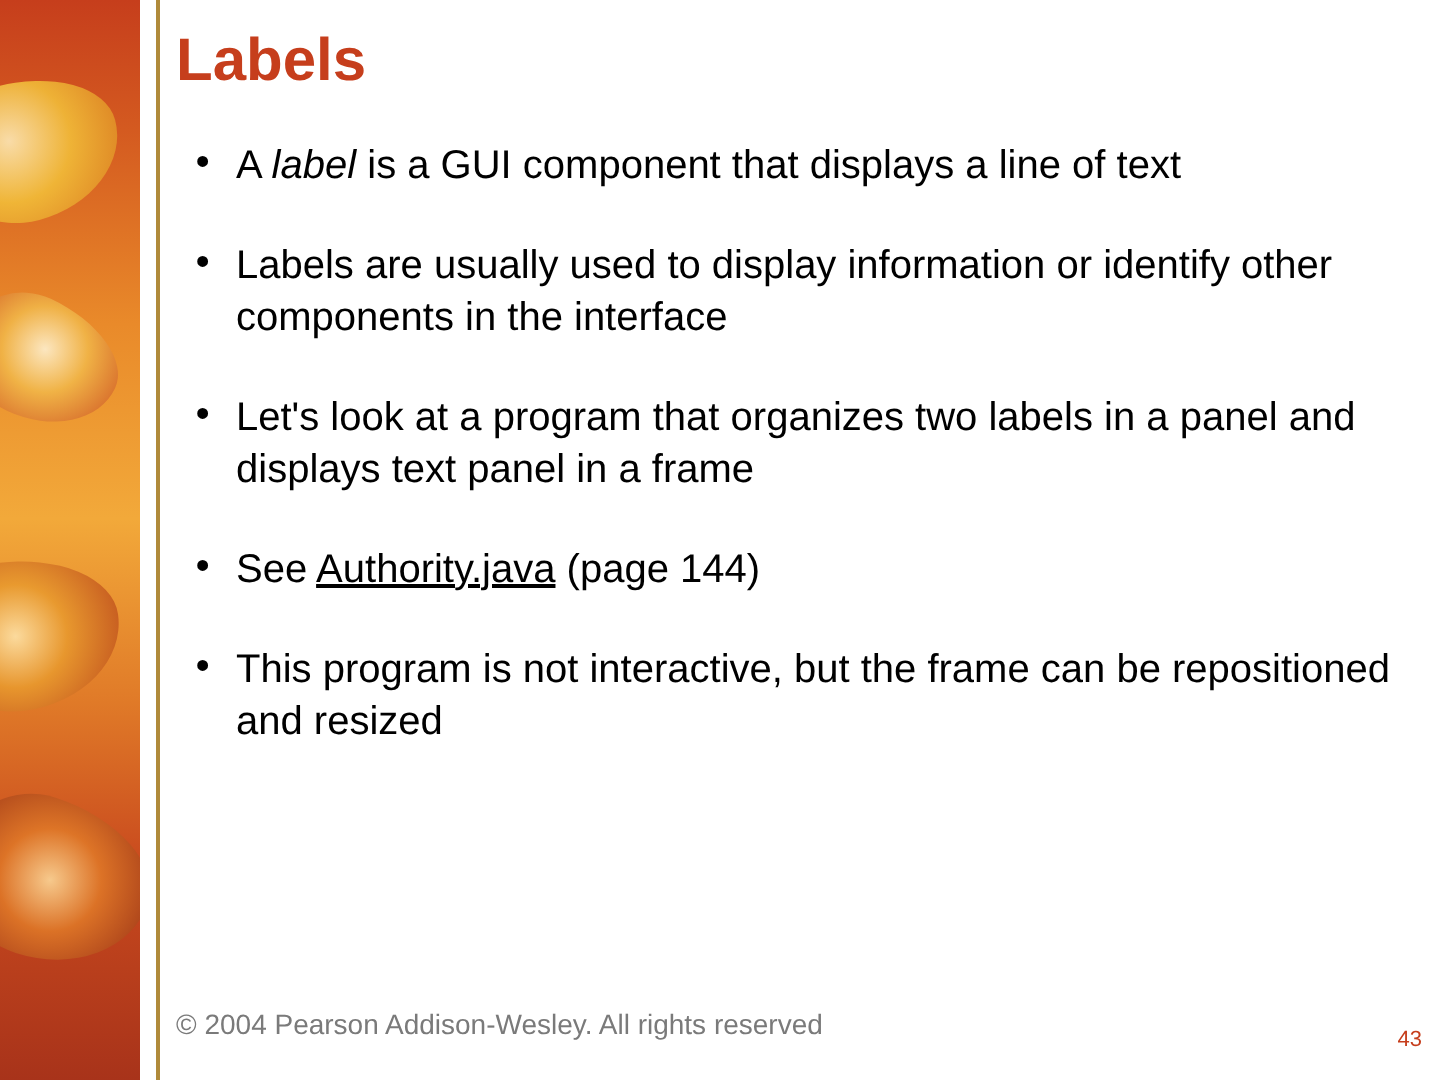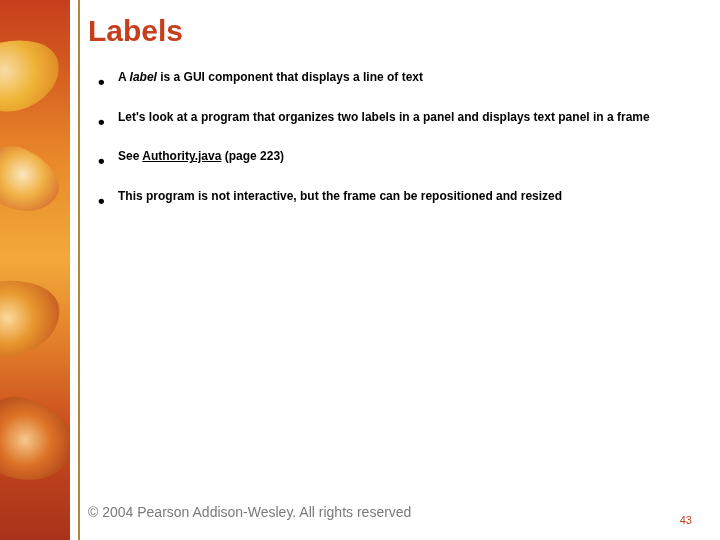--- a/index.html
+++ b/index.html
@@ -70,22 +70,22 @@
   }
   ul.bullets {
     list-style: none;
     padding: 0;
     margin: 0 0 0 4px;
   }
   ul.bullets > li {
     position: relative;
     padding-left: 26px;
     margin-bottom: 24px;
-    font-size: 12px;
-    font-weight: bold;
+    font-size: 20px;
+    font-weight: normal;
     color: #000;
     line-height: 1.3;
   }
   ul.bullets > li::before {
     content: "•";
     position: absolute;
     left: 6px;
     top: 0;
     font-size: 19px;
     font-weight: bold;
@@ -99,21 +99,21 @@
   }
   .footer-left {
     position: absolute;
     left: 88px;
     bottom: 20px;
     font-size: 14px;
     color: #7a7a7a;
   }
   .footer-right {
     position: absolute;
-    right: 28px;
+    right: 9px;
     bottom: 14px;
     font-size: 11px;
     color: #c63e1c;
   }
 </style>
 </head>
 <body>
 
 <div class="slide">
 
@@ -126,24 +126,27 @@
   <div class="vrule"></div>
 
   <div class="content">
     <h1 class="title">Labels</h1>
 
     <ul class="bullets">
       <li>
         <span>A </span><span class="ital">label</span><span> is a GUI component that displays a line of text</span>
       </li>
       <li>
+        <span>Labels are usually used to display information or identify other components in the interface</span>
+      </li>
+      <li>
         <span>Let's look at a program that organizes two labels in a panel and displays text panel in a frame</span>
       </li>
       <li>
-        <span>See </span><span class="linkish">Authority.java</span><span> (page 223)</span>
+        <span>See </span><span class="linkish">Authority.java</span><span> (page 144)</span>
       </li>
       <li>
         <span>This program is not interactive, but the frame can be repositioned and resized</span>
       </li>
     </ul>
   </div>
 
   <div class="footer-left">© 2004 Pearson Addison-Wesley. All rights reserved</div>
   <div class="footer-right">43</div>
 </div>

